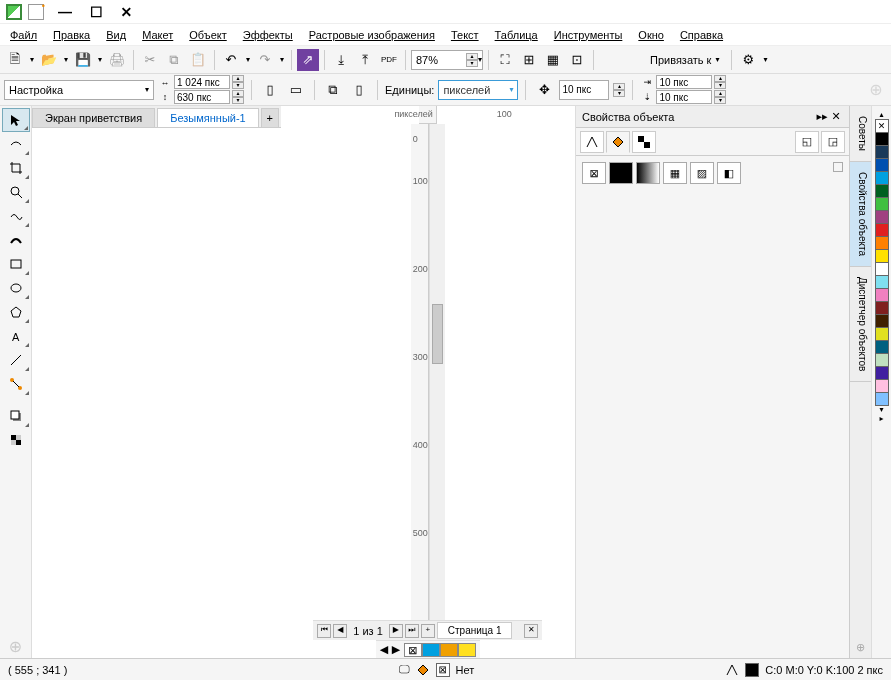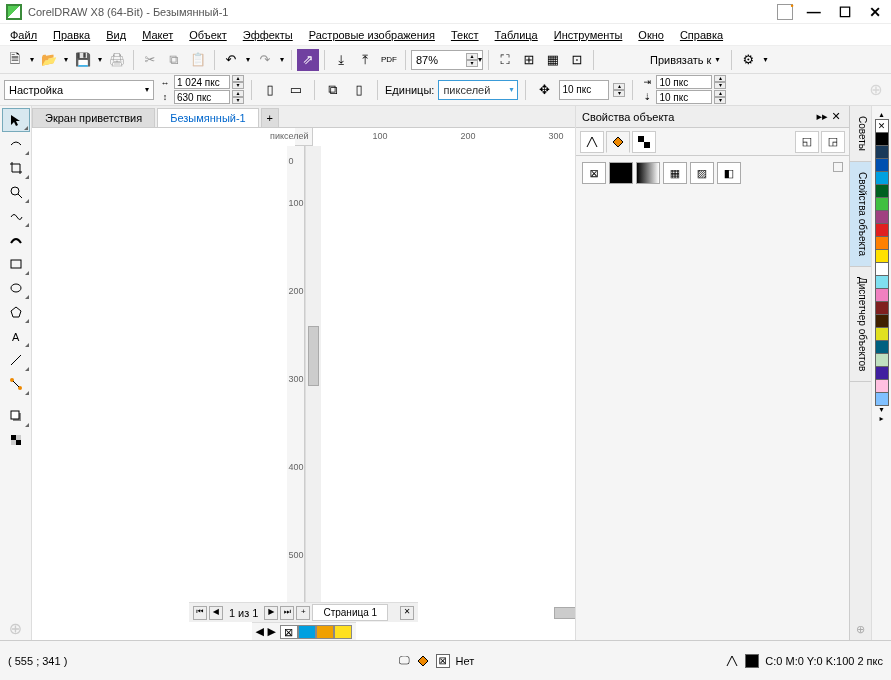--- a/index.html
+++ b/index.html
@@ -35,21 +35,21 @@
 .diminput { width: 56px; height: 14px; border: 1px solid #aaa; background: #fff; font-size: 10px; padding: 0 2px; }
 .spinner { display: flex; flex-direction: column; }
 .spinner span { width: 12px; height: 7px; border: 1px solid #aaa; background: #eee; font-size: 6px; text-align: center; line-height: 5px; cursor: pointer; }
 .units-combo { width: 80px; height: 20px; border: 1px solid #3a9bd8; background: #fff; display: flex; align-items: center; padding: 0 4px; color: #333; }
 .units-combo .dd { color: #3a9bd8; font-size: 8px; }
 .main { flex: 1; display: flex; overflow: hidden; }
 .toolbox { width: 32px; background: #f5f5f5; border-right: 1px solid #ddd; display: flex; flex-direction: column; padding-top: 2px; }
 .tool { width: 28px; height: 24px; display: flex; align-items: center; justify-content: center; cursor: pointer; margin: 0 auto; position: relative; }
 .tool.active { background: #d8e8f0; border: 1px solid #7ab; }
 .tool .corner { position: absolute; bottom: 1px; right: 1px; width: 0; height: 0; border-style: solid; border-width: 0 0 4px 4px; border-color: transparent transparent #666 transparent; }
-.docarea { flex: 1; display: flex; flex-direction: column; overflow: hidden; background: #fff; }
+.docarea { flex: 1; display: flex; flex-direction: row; overflow: hidden; background: #fff; }
 .tabs { height: 22px; background: #eee; display: flex; align-items: flex-end; border-bottom: 1px solid #ccc; }
 .tab { padding: 3px 12px; background: #ddd; border: 1px solid #ccc; border-bottom: none; margin-right: 2px; cursor: pointer; font-size: 11px; }
 .tab.active { background: #fff; color: #0066cc; margin-top: 23px; }
 .tab.add { width: 18px; text-align: center; padding: 3px 4px; }
 .canvas-wrap { flex: 1; display: flex; overflow: hidden; }
 .canvas-main { flex: 1; display: flex; flex-direction: column; overflow: hidden; align-items: center; }
 .hruler { height: 18px; background: #f5f5f5; border-bottom: 1px solid #ccc; display: flex; font-size: 9px; color: #666; position: relative; }
 .hruler .corner { width: 18px; border-right: 1px solid #ccc; }
 .hruler .ticks { flex: 1; position: relative; }
 .hruler .tick { position: absolute; top: 3px; font-size: 9px; }
@@ -84,33 +84,32 @@
 .panel-section .row { display: flex; gap: 3px; margin-bottom: 8px; }
 .panel-section .fillbtn { width: 24px; height: 22px; border: 1px solid #aaa; background: #fff; display: flex; align-items: center; justify-content: center; cursor: pointer; }
 .panel-section .msg { color: #555; font-size: 11px; }
 .sidebar-tabs { width: 22px; background: #eee; border-left: 1px solid #ccc; display: flex; flex-direction: column; }
 .sidebar-tabs .stab { writing-mode: vertical-rl; padding: 10px 3px; cursor: pointer; font-size: 10px; border-bottom: 1px solid #ccc; }
 .sidebar-tabs .stab.active { background: #cde4f5; }
 .colorbar { width: 20px; background: #f5f5f5; display: flex; flex-direction: column; align-items: center; padding-top: 4px; gap: 0; border-left: 1px solid #ddd; }
 .colorbar .csw { width: 14px; height: 14px; border: 1px solid #666; cursor: pointer; margin-bottom: -1px; }
 .colorbar .csw.none { background: #fff; position: relative; }
 .colorbar .csw.none::after { content: '✕'; position: absolute; inset: 0; font-size: 9px; text-align: center; line-height: 12px; }
-.statusbar { height: 40px; background: #f5f5f5; border-top: 1px solid #ccc; display: flex; align-items: center; padding: 0 8px; gap: 20px; font-size: 11px; }
+.statusbar { height: 22px; background: #f5f5f5; border-top: 1px solid #ccc; display: flex; align-items: center; padding: 0 8px; gap: 20px; font-size: 11px; }
 .statusbar .coords { width: 140px; }
 .statusbar .mid { flex: 1; display: flex; justify-content: center; gap: 6px; align-items: center; }
 .statusbar .right { display: flex; align-items: center; gap: 6px; }
 .statusbar .fillsw { width: 14px; height: 14px; border: 1px solid #666; }
 svg { display: block; }
 </style>
 </head>
 <body>
 
 <div class="titlebar">
   <div class="logo"></div>
-  <div class="title">CorelDRAW X8 (64-Bit) - Безымянный-1</div>
   <div class="userbadge"></div>
   <div class="winbtns">
     <span>—</span>
     <span>☐</span>
     <span>✕</span>
   </div>
 </div>
 
 <div class="menubar">
   <span><u>Файл</u></span>

